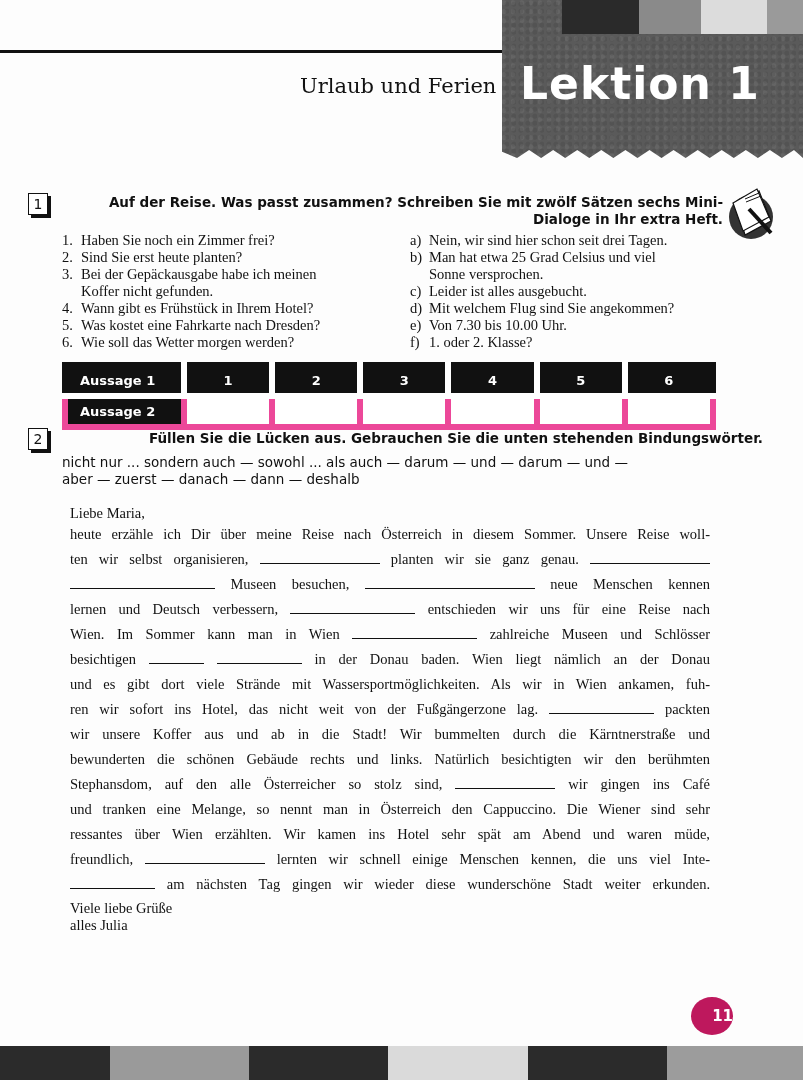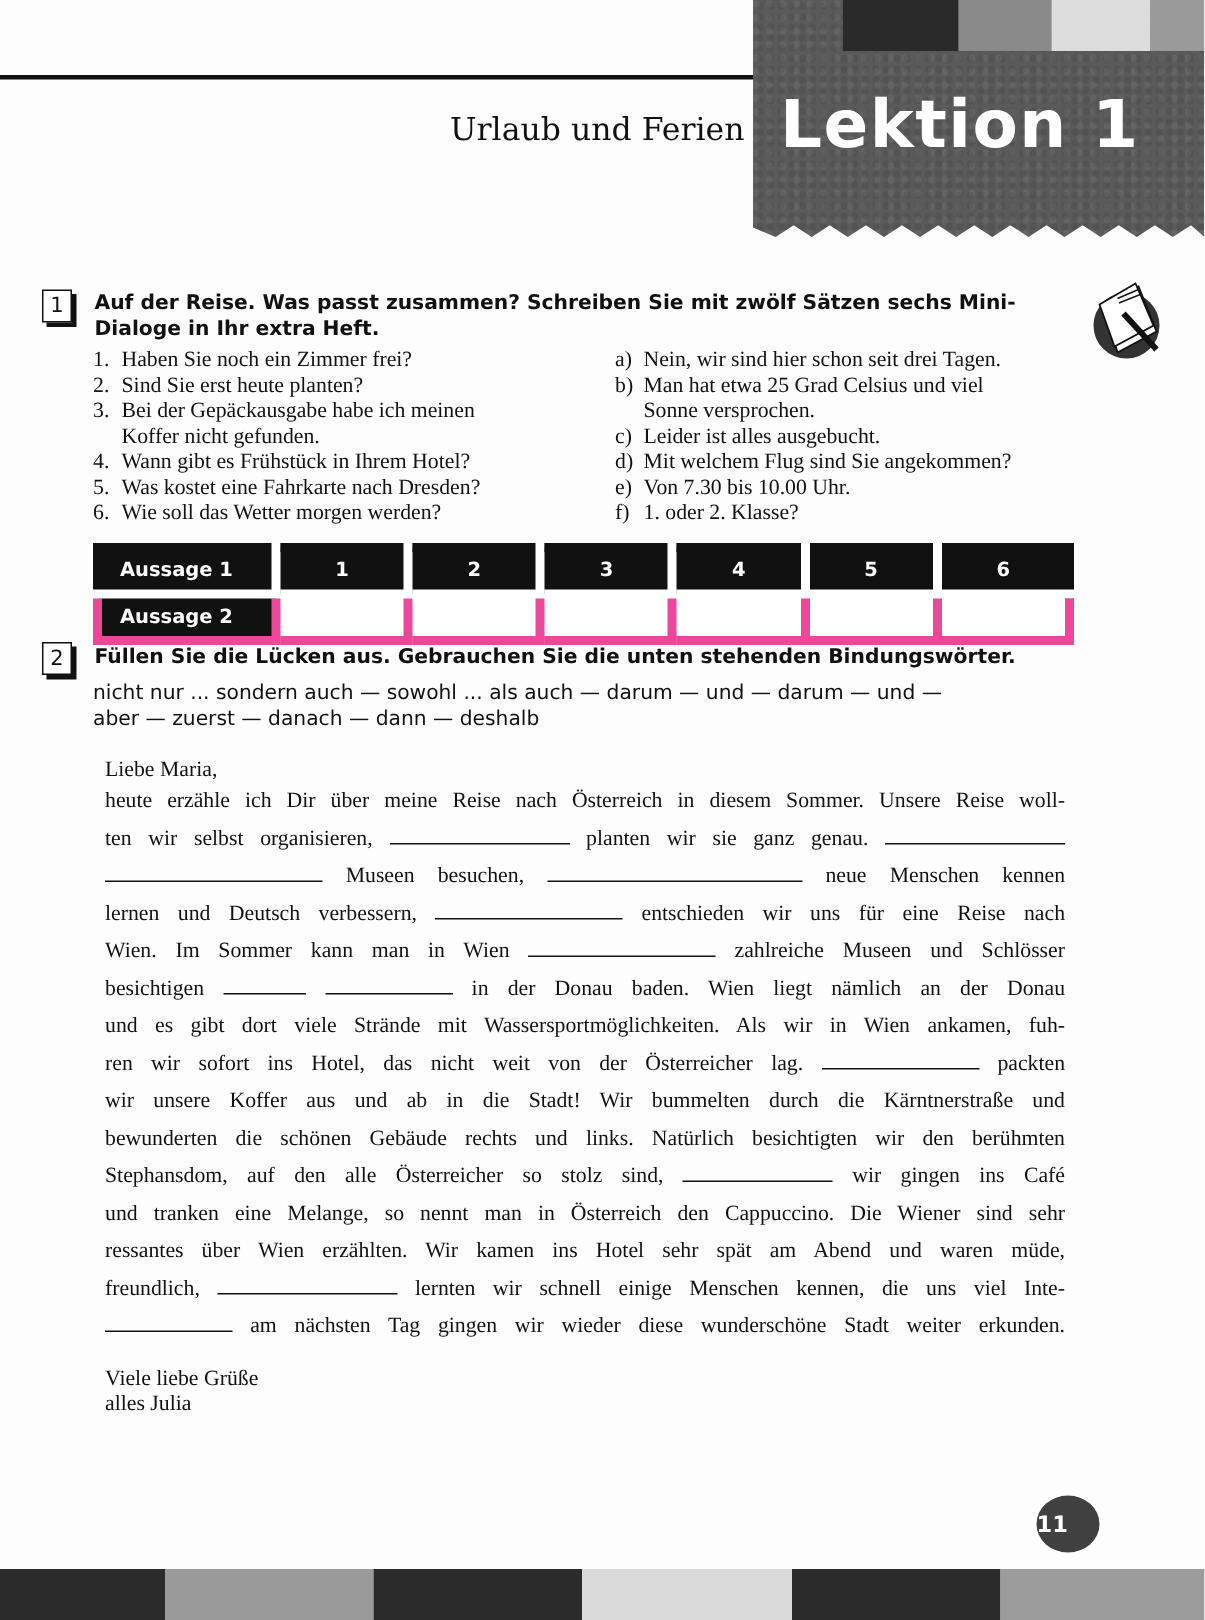--- a/index.html
+++ b/index.html
@@ -11,42 +11,42 @@
     clip-path: polygon(0 0,100% 0,100% 100%, 97% 95%, 93% 100%, 89% 95%, 85% 100%, 81% 95%, 77% 100%, 73% 95%, 69% 100%, 65% 95%, 61% 100%, 57% 95%, 53% 100%, 49% 95%, 45% 100%, 41% 95%, 37% 100%, 33% 95%, 29% 100%, 25% 95%, 21% 100%, 17% 95%, 13% 100%, 9% 95%, 5% 100%, 0 96%); }
   .blk { position:absolute; top:0; height:34px; }
   .blk1 { left:60px; width:77px; background:#2a2a2a; }
   .blk2 { left:137px; width:62px; background:#8a8a8a; }
   .blk3 { left:199px; width:66px; background:#dcdcdc; }
   .blk4 { left:265px; width:36px; background:#9a9a9a; }
   .lektion { position:absolute; left:18px; top:58px; font-family:"DejaVu Sans", sans-serif; font-weight:900; font-size:44px; color:#fff; letter-spacing:1px; }
   .subtitle { position:absolute; left:300px; top:74px; font-family:"DejaVu Serif", serif; font-size:21px; color:#111; }
 
   .exnum { position:absolute; width:18px; height:20px; border:1.5px solid #111; box-shadow:3px 3px 0 #111; background:#fff; font-family:"DejaVu Sans", sans-serif; font-size:14px; text-align:center; line-height:20px; }
-  .ex-title { position:absolute; font-family:"DejaVu Sans", sans-serif; font-weight:bold; font-size:13.5px; line-height:17px; }
+  .ex-title { position:absolute; font-family:"DejaVu Sans", sans-serif; font-weight:bold; font-size:13.5px; line-height:17px;text-align:right; }
   .list { position:absolute; font-size:14.5px; line-height:17px; margin:0; padding:0; list-style:none; }
   .list li { display:flex; }
   .list .n { width:19px; flex:none; }
   .note-icon { position:absolute; left:723px; top:185px; width:56px; height:56px; }
 
   table.aus { position:absolute; left:62px; top:362px; width:654px; border-collapse:collapse; font-family:"DejaVu Sans", sans-serif; font-weight:bold; font-size:13px; }
   table.aus td { border:6px solid #ec4899; height:23px; text-align:center; }
   table.aus td.h { background:#111; color:#fff; width:100px; text-align:left; padding-left:12px; }
   table.aus tr.r1 td { background:#111; color:#fff; border-color:#fff; border-top-color:#111; }
   table.aus tr.r1 td:first-child { border-left-color:#111; }
   table.aus tr.r1 td:last-child { border-right-color:#111; }
   table.aus tr.r2 td.c { background:#fff; }
 
   .words { position:absolute; left:62px; top:454px; width:680px; font-family:"DejaVu Sans", sans-serif; font-size:13.5px; line-height:17px; }
   .letter { position:absolute; left:70px; top:505px; width:640px; font-size:14.5px; color:#111; }
   .letter p { margin:0; }
   .line { text-align:justify; text-align-last:justify; line-height:25px; height:25px; white-space:nowrap; }
   .gap { display:inline-block; border-bottom:1px solid #111; height:12px; vertical-align:baseline; }
   .plain { line-height:17px; }
 
-  .pagenum { position:absolute; left:691px; top:997px; width:42px; height:38px; border-radius:50%; background:#404040; color:#fff; font-family:"DejaVu Sans", sans-serif; font-weight:bold; font-size:15px; text-align:left; line-height:38px; }
+  .pagenum { position:absolute; left:691px; top:997px; width:42px; height:38px; border-radius:50%; background:#be185d; color:#fff; font-family:"DejaVu Sans", sans-serif; font-weight:bold; font-size:15px; text-align:right; line-height:38px; }
   .footer { position:absolute; left:0; top:1046px; width:803px; height:34px; display:flex; }
   .footer div { height:100%; }
 </style>
 </head>
 <body>
 
 <div class="top-rule"></div>
 <div class="banner">
   <div class="blk blk1"></div>
   <div class="blk blk2"></div>
@@ -162,30 +162,30 @@
 <div class="letter">
   <p class="plain">Liebe Maria,</p>
   <div id="letter-lines">
       <div class="line"><span>heute erzähle ich Dir über meine Reise nach Österreich in diesem Sommer. Unsere Reise woll-</span></div>
       <div class="line"><span>ten wir selbst organisieren,</span> <span class="gap" style="width: 120px;"></span> <span>planten wir sie ganz genau.</span> <span class="gap" style="width: 120px;"></span></div>
       <div class="line"><span class="gap" style="width: 145px;"></span> <span>Museen besuchen,</span> <span class="gap" style="width: 170px;"></span> <span>neue Menschen kennen</span></div>
       <div class="line"><span>lernen und Deutsch verbessern,</span> <span class="gap" style="width: 125px;"></span> <span>entschieden wir uns für eine Reise nach</span></div>
       <div class="line"><span>Wien. Im Sommer kann man in Wien</span> <span class="gap" style="width: 125px;"></span> <span>zahlreiche Museen und Schlösser</span></div>
       <div class="line"><span>besichtigen</span> <span class="gap" style="width: 55px;"></span> <span class="gap" style="width: 85px;"></span> <span>in der Donau baden. Wien liegt nämlich an der Donau</span></div>
       <div class="line"><span>und es gibt dort viele Strände mit Wassersportmöglichkeiten. Als wir in Wien ankamen, fuh-</span></div>
-      <div class="line"><span>ren wir sofort ins Hotel, das nicht weit von der Österreicher lag.</span> <span class="gap" style="width: 105px;"></span> <span>packten</span></div>
+      <div class="line"><span>ren wir sofort ins Hotel, das nicht weit von der Fußgängerzone lag.</span> <span class="gap" style="width: 105px;"></span> <span>packten</span></div>
       <div class="line"><span>wir unsere Koffer aus und ab in die Stadt! Wir bummelten durch die Kärntnerstraße und</span></div>
       <div class="line"><span>bewunderten die schönen Gebäude rechts und links. Natürlich besichtigten wir den berühmten</span></div>
       <div class="line"><span>Stephansdom, auf den alle Österreicher so stolz sind,</span> <span class="gap" style="width: 100px;"></span> <span>wir gingen ins Café</span></div>
       <div class="line"><span>und tranken eine Melange, so nennt man in Österreich den Cappuccino. Die Wiener sind sehr</span></div>
       <div class="line"><span>ressantes über Wien erzählten. Wir kamen ins Hotel sehr spät am Abend und waren müde,</span></div>
       <div class="line"><span>freundlich,</span> <span class="gap" style="width: 120px;"></span> <span>lernten wir schnell einige Menschen kennen, die uns viel Inte-</span></div>
       <div class="line"><span class="gap" style="width: 85px;"></span> <span>am nächsten Tag gingen wir wieder diese wunderschöne Stadt weiter erkunden.</span></div>
     </div>
-  <p class="plain" style="margin-top:14px;">Viele liebe Grüße</p>
+  <p class="plain" style="margin-top:3px;">Viele liebe Grüße</p>
   <p class="plain">alles Julia</p>
 </div>
 
 <div class="pagenum">11</div>
 
 <div class="footer">
   <div style="width:110px;background:#2b2b2b"></div>
   <div style="width:139px;background:#9a9a9a"></div>
   <div style="width:139px;background:#2b2b2b"></div>
   <div style="width:140px;background:#dadada"></div>

